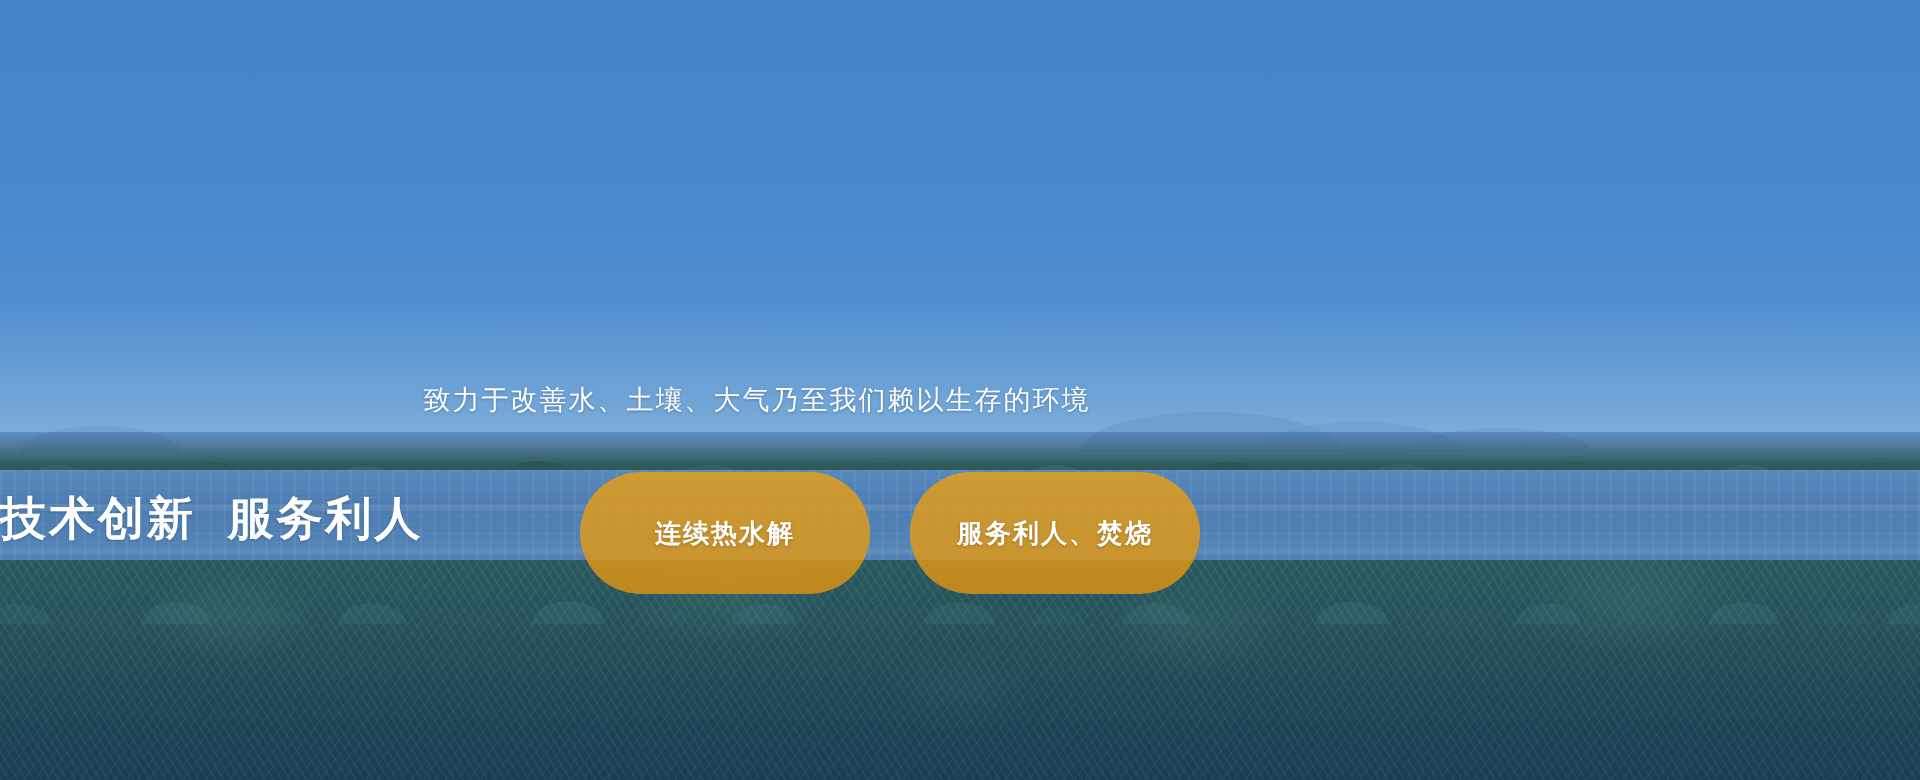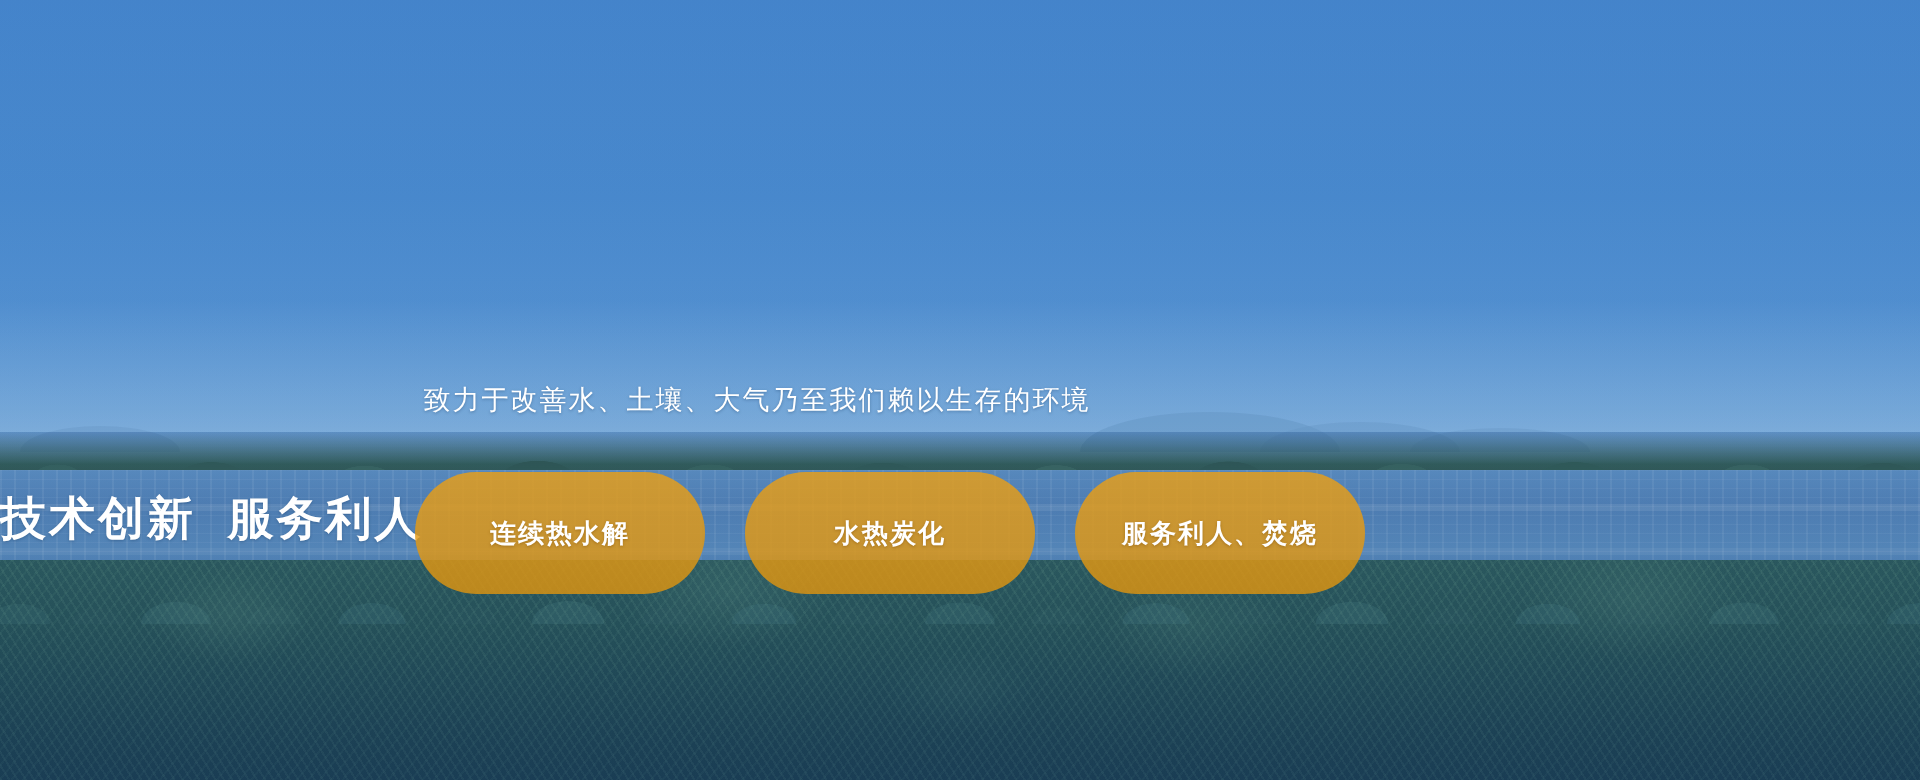--- a/index.html
+++ b/index.html
@@ -315,20 +315,17 @@
   <div class="content">
     <div class="headline">技术创新  服务利人</div>
     <div class="subline">致力于改善水、土壤、大气乃至我们赖以生存的环境</div>
   </div>
 
   <div class="pills">
     <div class="pill">
       <span class="pill-label">连续热水解</span>
     </div>
     <div class="pill">
-      <span class="pill-label">水热炭化</span>
-    </div>
-    <div class="pill">
       <span class="pill-label">服务利人、焚烧</span>
     </div>
   </div>
 
 </div>
 
 </body></html>

